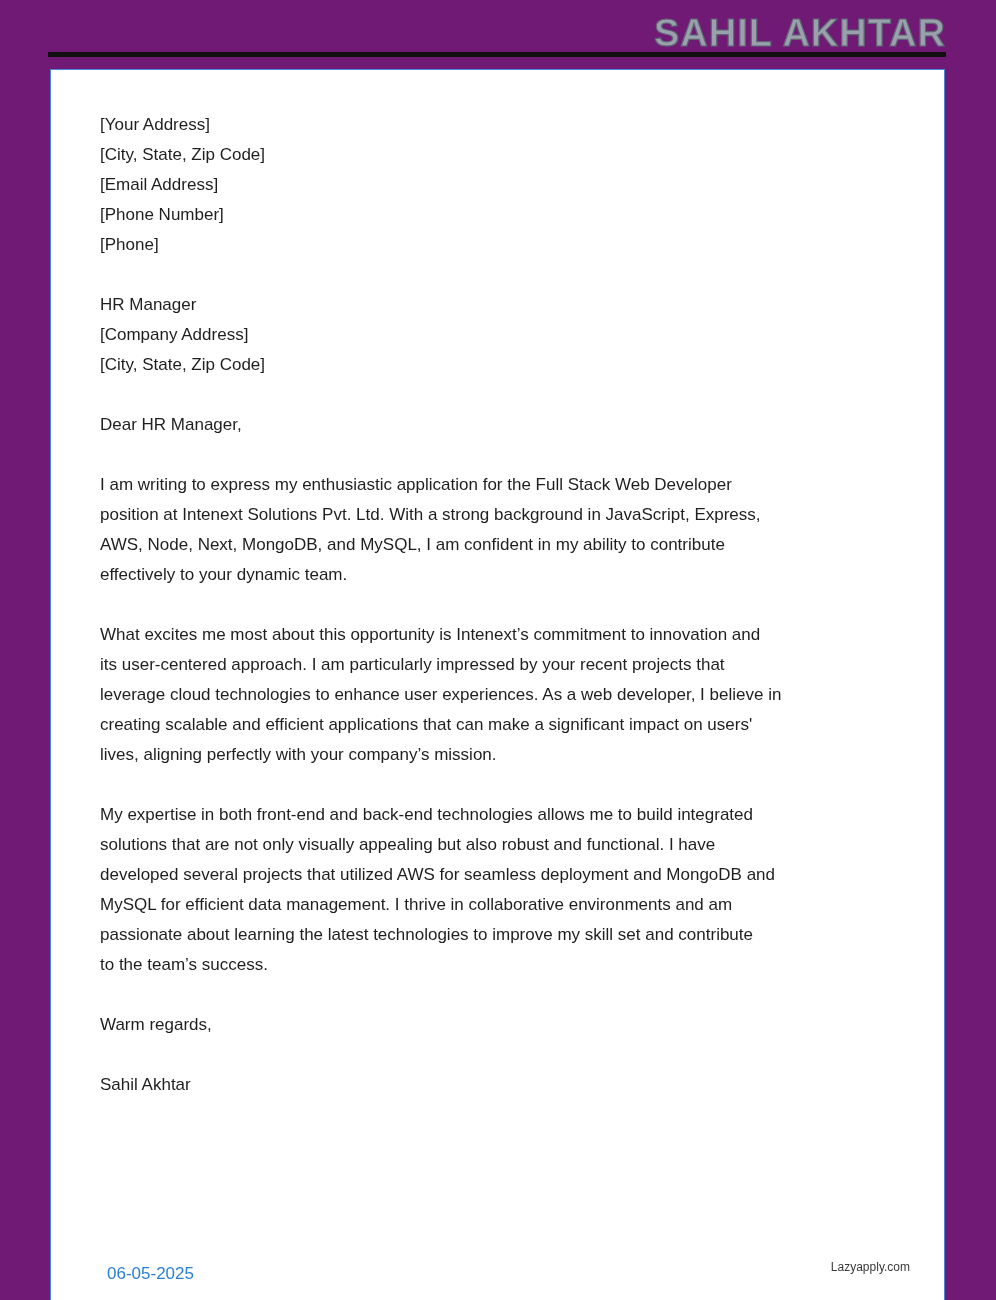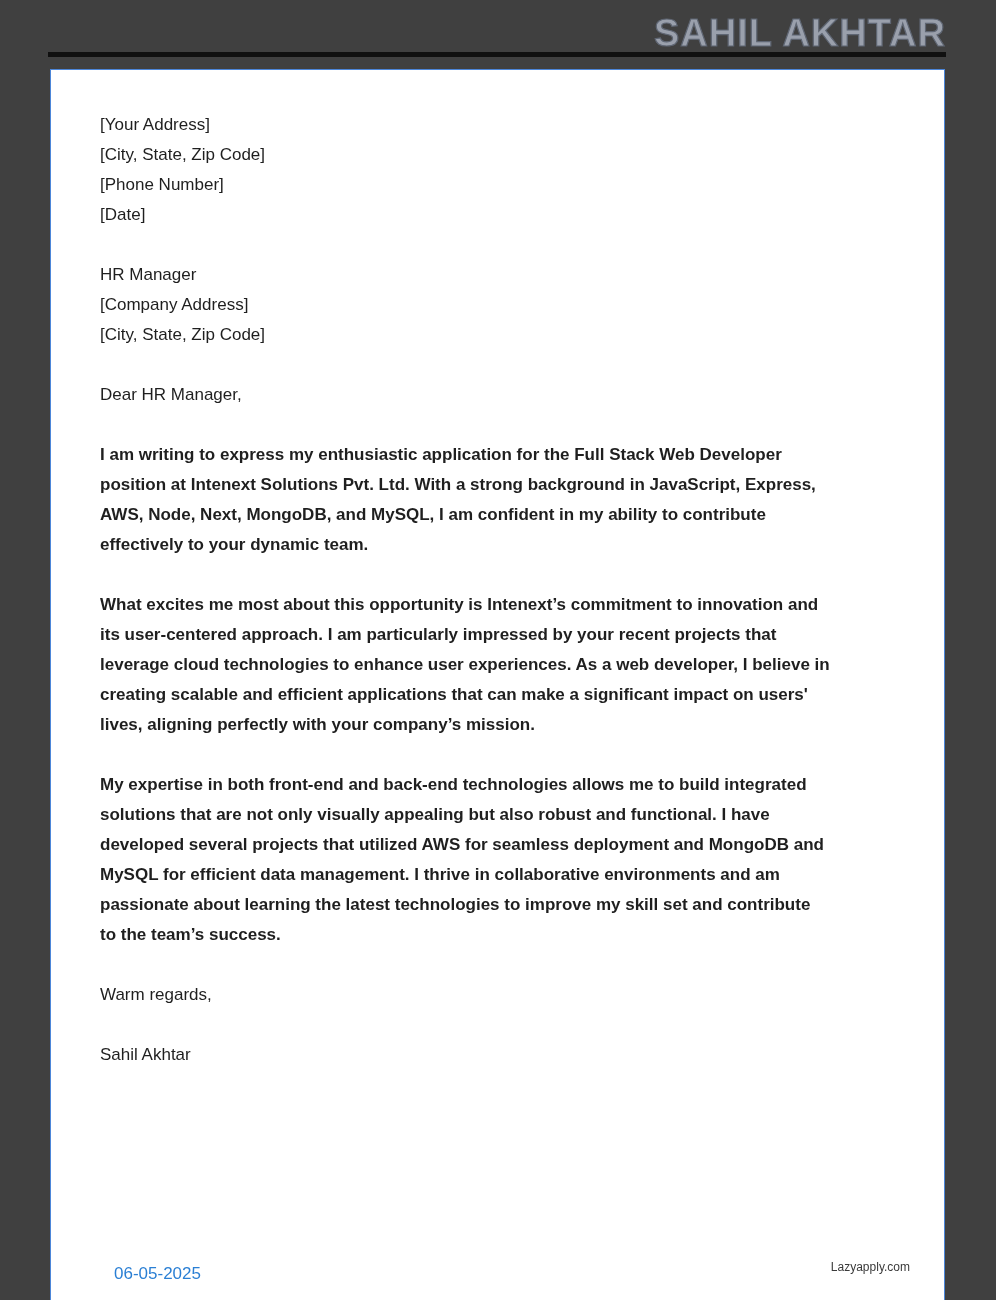--- a/index.html
+++ b/index.html
@@ -5,21 +5,21 @@
   * { margin: 0; padding: 0; box-sizing: border-box; }
   html, body { width: 996px; height: 1300px; }
   body {
     font-family: "Liberation Sans", "DejaVu Sans", sans-serif;
     background: #cdd4f0;
   }
   .screen {
     position: relative;
     width: 996px;
     height: 1300px;
-    background: #404040;
+    background: #701a75;
     overflow: hidden;
   }
   .header-name {
     position: absolute;
     top: 12px;
     right: 50px;
     font-size: 38px;
     font-weight: 700;
     letter-spacing: 1px;
     color: #9aa0ac;
@@ -47,26 +47,25 @@
     padding: 40px 48px 0 49px;
     font-size: 17px;
     line-height: 30px;
     color: #1f1f1f;
   }
   .block { margin-bottom: 30px; }
   .block p { margin: 0; }
   .para {
     margin: 0 0 30px 0;
     white-space: pre-line;
-    font-weight: bold;
   }
   .single-line { margin-bottom: 30px; }
   .letter-date {
     position: absolute;
-    left: 63px;
+    left: 56px;
     bottom: 18px;
     font-size: 17px;
     line-height: 20px;
     color: #2a7fd4;
   }
   .watermark {
     position: absolute;
     right: 34px;
     bottom: 28px;
     font-size: 12px;
@@ -82,22 +81,23 @@
 
   <div class="top-bar"></div>
 
   <div class="page">
 
     <div class="letter">
 
       <div class="block">
         <p>[Your Address]</p>
         <p>[City, State, Zip Code]</p>
+        <p>[Email Address]</p>
         <p>[Phone Number]</p>
-        <p>[Date]</p>
+        <p>[Phone]</p>
       </div>
 
       <div class="block">
         <p>HR Manager</p>
         <p>[Company Address]</p>
         <p>[City, State, Zip Code]</p>
       </div>
 
       <p class="single-line">Dear HR Manager,</p>
 

